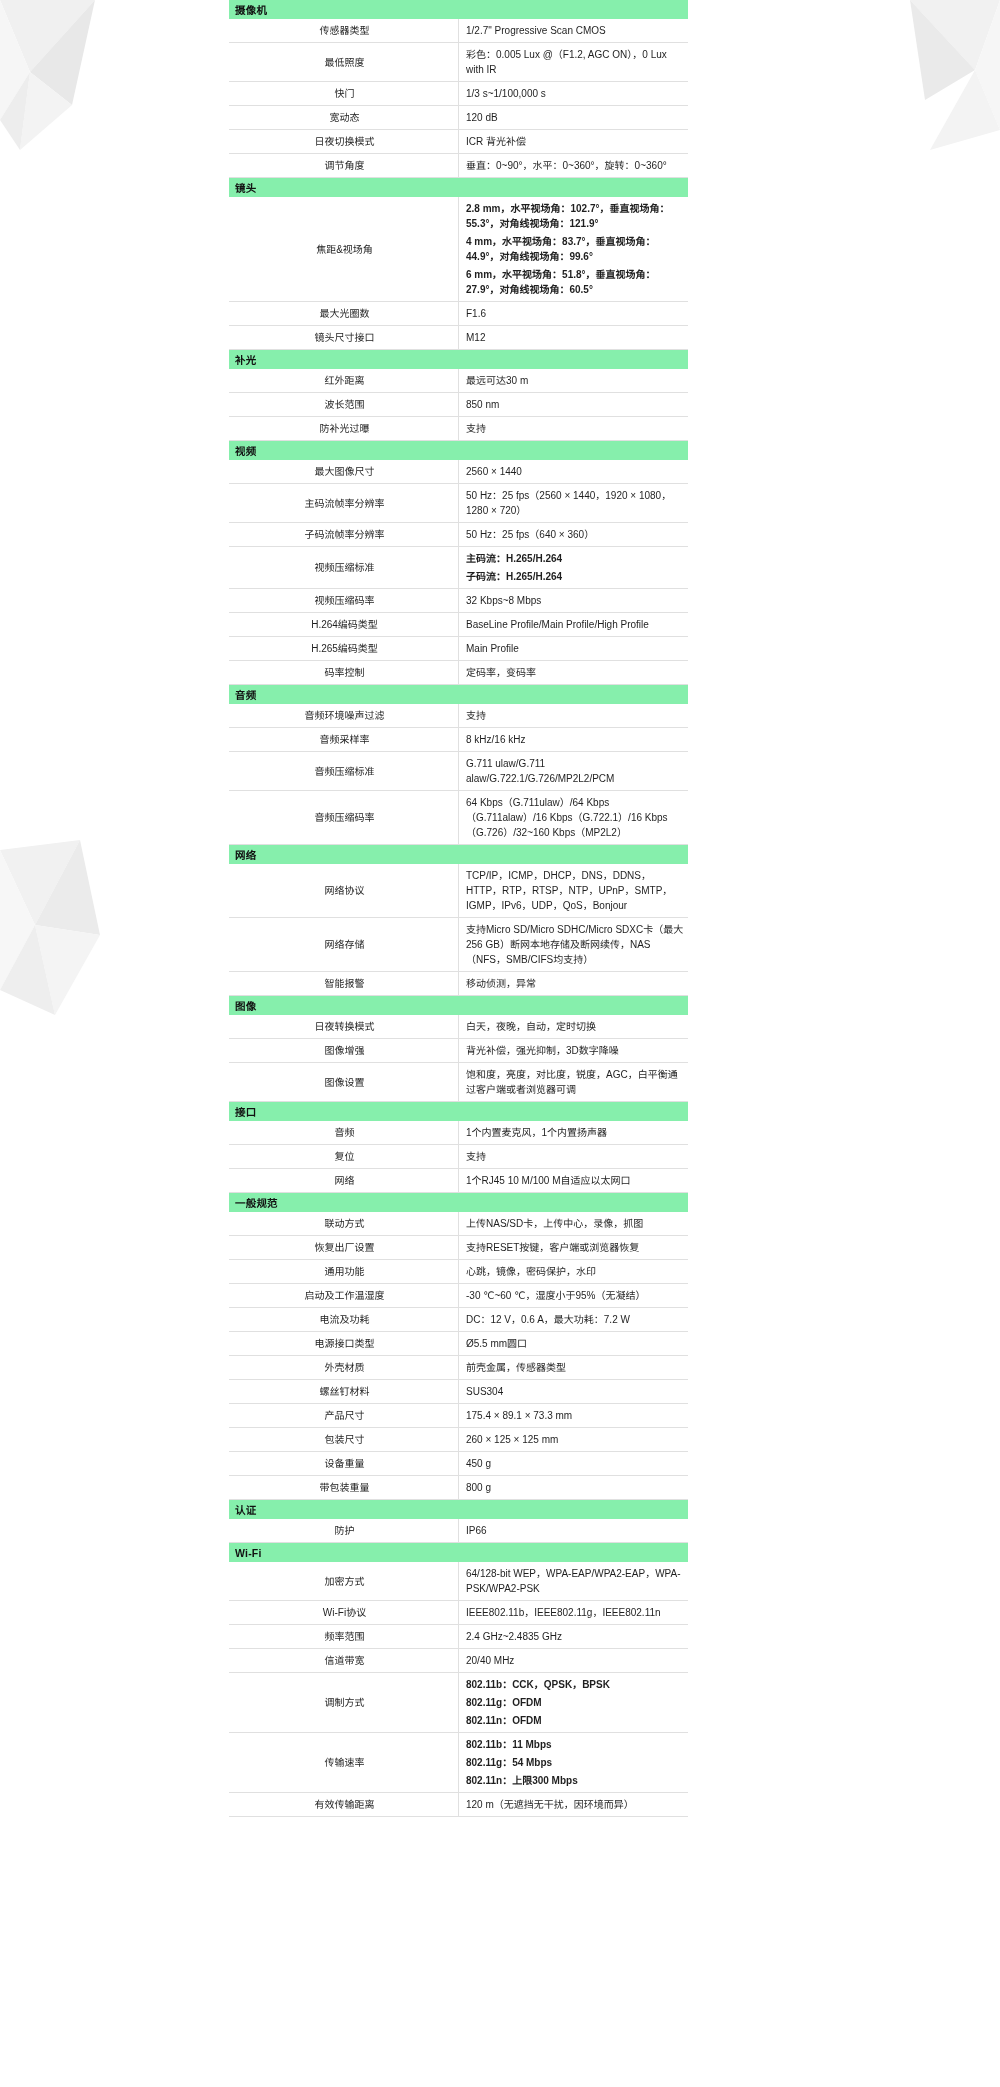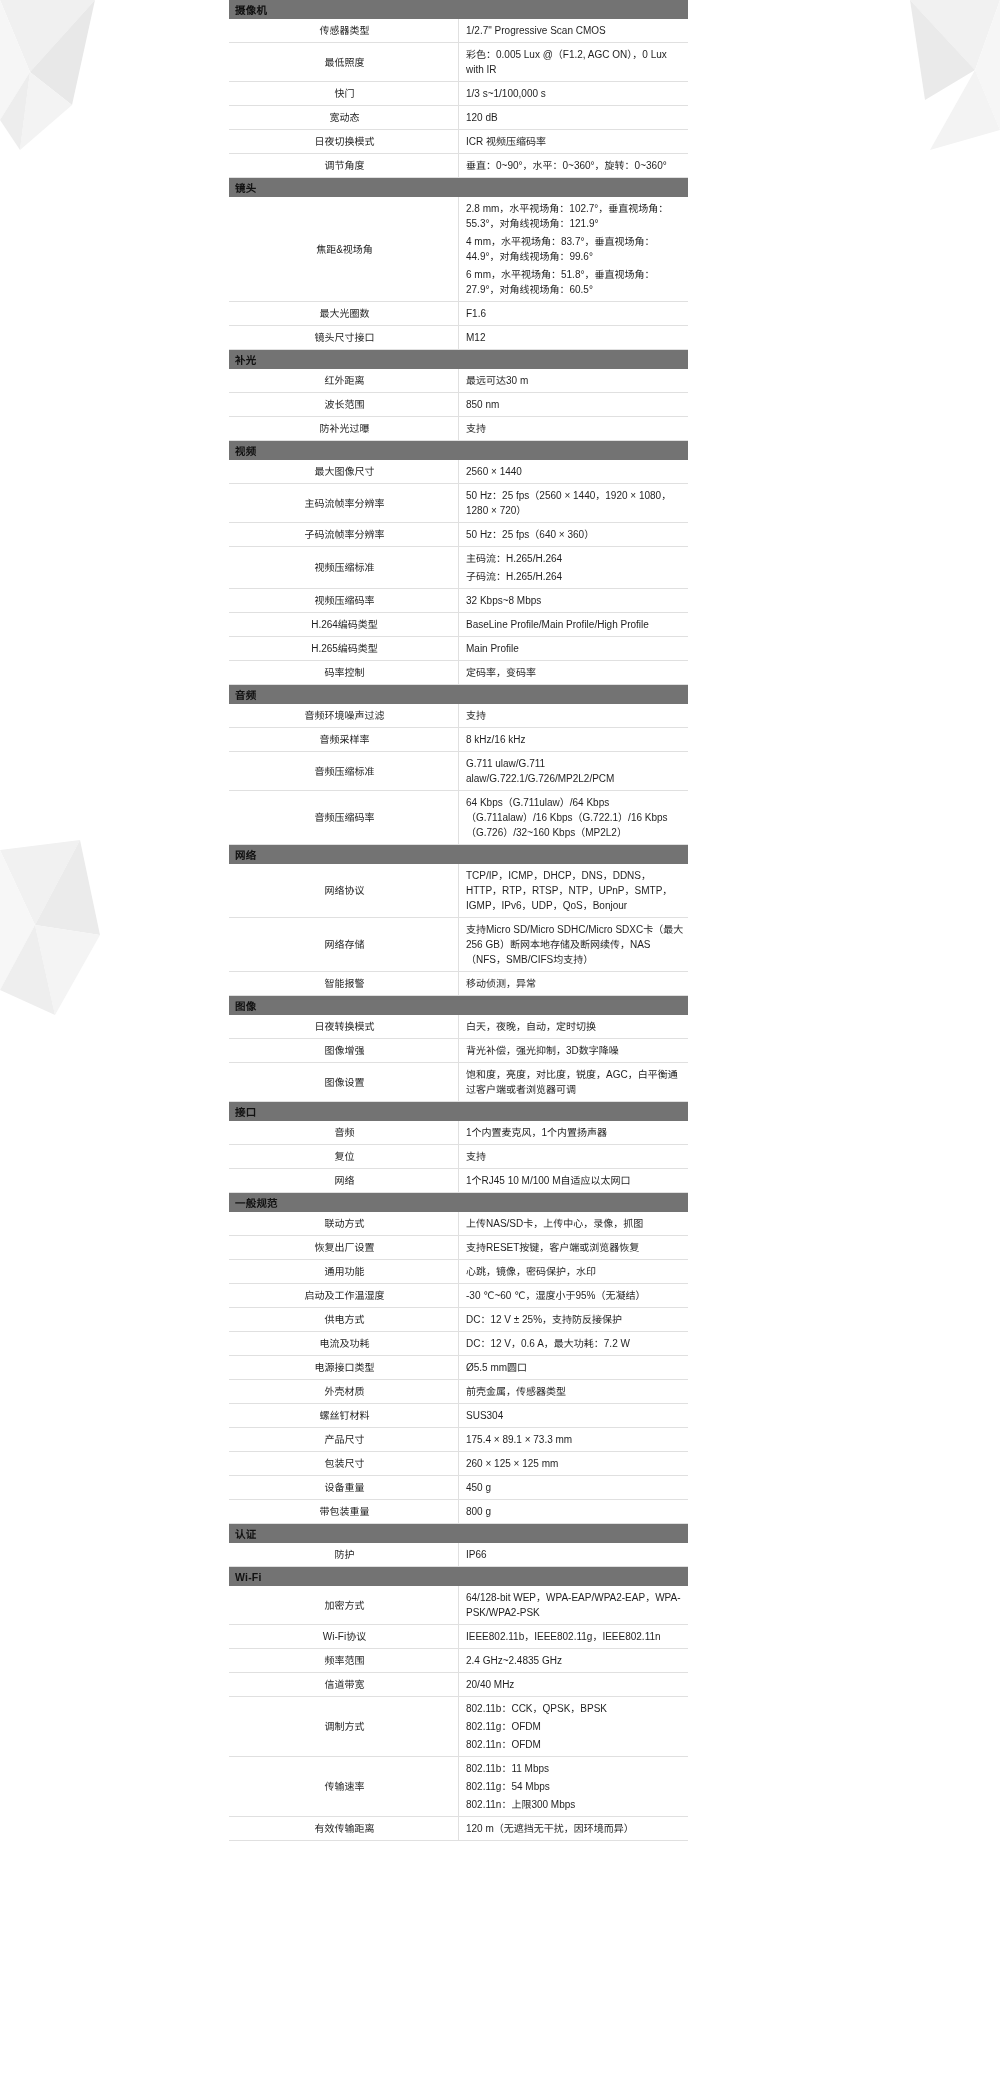--- a/index.html
+++ b/index.html
@@ -33,21 +33,21 @@
     table-layout: fixed;
     z-index: 2;
   }
   table.spec td {
     padding: 0;
     vertical-align: middle;
   }
 
   
   tr.section > td {
-    background: #737373;
+    background: #86efac;
     font-weight: bold;
     font-size: 10.5px;
     color: #111;
     height: 19px;
     padding: 0 0 0 6px;
     border: none;
     letter-spacing: 0.2px;
   }
 
   
@@ -59,21 +59,21 @@
   }
   tr.spec-row > td.k {
     width: 140px;
     padding: 4px 4px 4px 6px;
     border-right: 1px solid #e0e0e0;
     text-align: center;
   }
   tr.spec-row > td.v {
     padding: 4px 4px 4px 7px;
   }
-  tr.spec-row.multi > td.v .line { display: block; }
+  tr.spec-row.multi > td.v .line { display: block; font-weight: bold; }
   tr.spec-row.multi > td.v .line + .line { margin-top: 3px; }
 
   
   tr.spec-row > td.k, tr.spec-row > td.v { background: #fff; }
 </style>
 </head>
 <body>
 
 <div class="deco" style="left:0;top:0;">
   <svg width="120" height="150" viewBox="0 0 120 150">
@@ -118,21 +118,21 @@
       <tr class="spec-row">
         <td class="k">快门</td>
         <td class="v"><span class="line">1/3 s~1/100,000 s</span></td>
       </tr>
       <tr class="spec-row">
         <td class="k">宽动态</td>
         <td class="v"><span class="line">120 dB</span></td>
       </tr>
       <tr class="spec-row">
         <td class="k">日夜切换模式</td>
-        <td class="v"><span class="line">ICR 视频压缩码率</span></td>
+        <td class="v"><span class="line">ICR 背光补偿</span></td>
       </tr>
       <tr class="spec-row">
         <td class="k">调节角度</td>
         <td class="v"><span class="line">垂直：0~90°，水平：0~360°，旋转：0~360°</span></td>
       </tr>
       <tr class="section">
         <td colspan="2">镜头</td>
       </tr>
       <tr class="spec-row multi">
         <td class="k">焦距&amp;视场角</td>
@@ -280,24 +280,20 @@
       </tr>
       <tr class="spec-row">
         <td class="k">通用功能</td>
         <td class="v"><span class="line">心跳，镜像，密码保护，水印</span></td>
       </tr>
       <tr class="spec-row">
         <td class="k">启动及工作温湿度</td>
         <td class="v"><span class="line">-30 ℃~60 ℃，湿度小于95%（无凝结）</span></td>
       </tr>
       <tr class="spec-row">
-        <td class="k">供电方式</td>
-        <td class="v"><span class="line">DC：12 V ± 25%，支持防反接保护</span></td>
-      </tr>
-      <tr class="spec-row">
         <td class="k">电流及功耗</td>
         <td class="v"><span class="line">DC：12 V，0.6 A，最大功耗：7.2 W</span></td>
       </tr>
       <tr class="spec-row">
         <td class="k">电源接口类型</td>
         <td class="v"><span class="line">Ø5.5 mm圆口</span></td>
       </tr>
       <tr class="spec-row">
         <td class="k">外壳材质</td>
         <td class="v"><span class="line">前壳金属，传感器类型</span></td>

